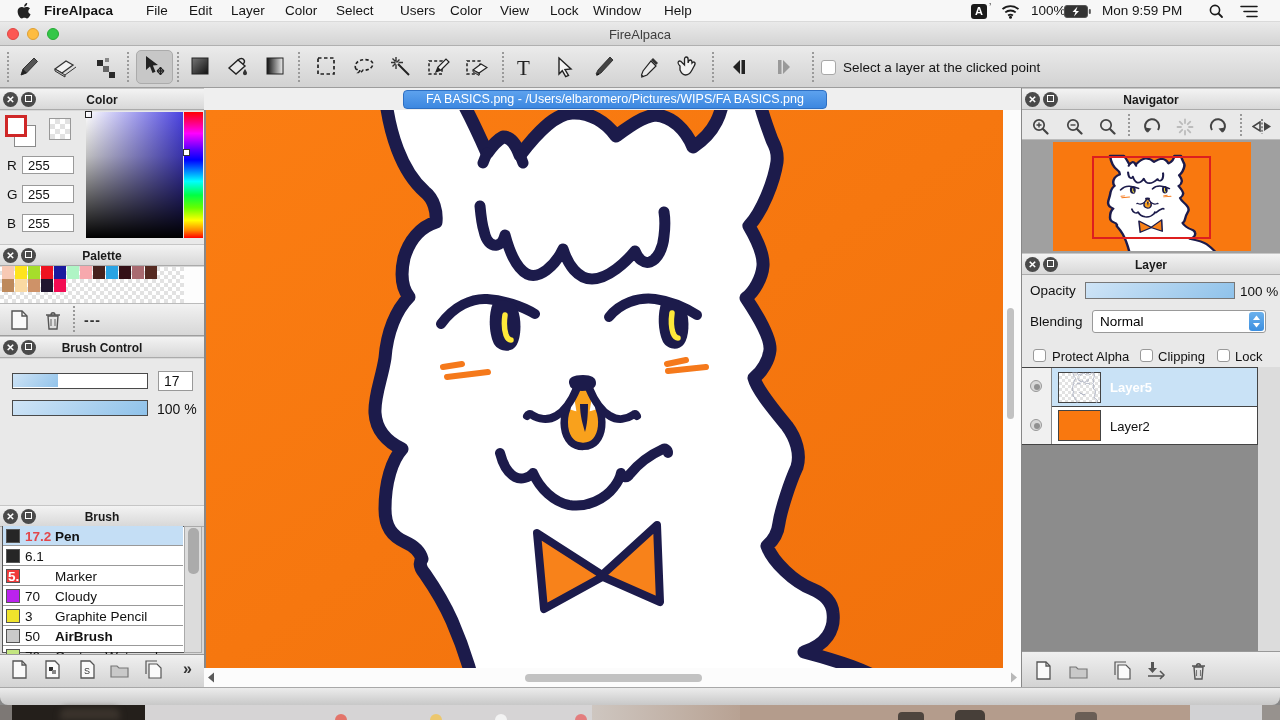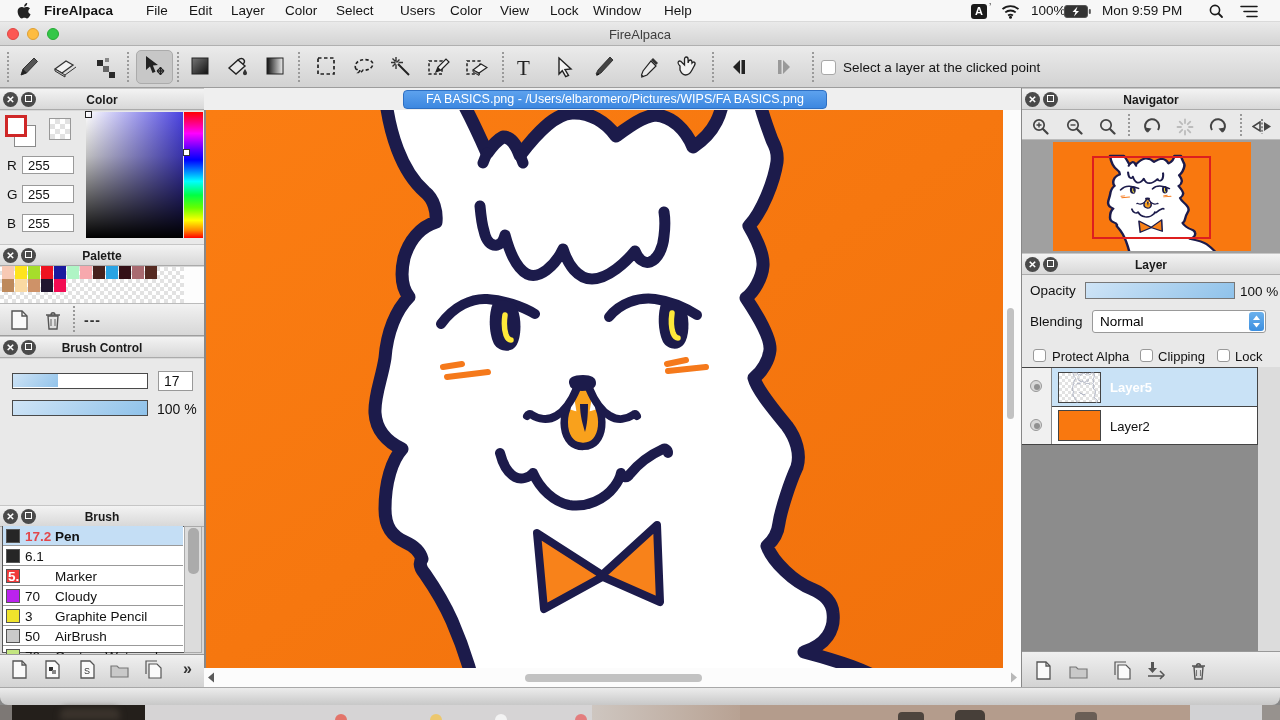--- a/index.html
+++ b/index.html
@@ -308,21 +308,21 @@
 <div class="abs" style="left:6px;top:589px;width:14px;height:14px;background:#bb22ee;border:1px solid #555"></div>
 <div class="abs" style="left:25px;top:589px;font-size:13.5px;font-weight:normal;color:#111">70</div>
 <div class="abs" style="left:55px;top:589px;font-size:13.5px;font-weight:normal;color:#111">Cloudy</div>
 <div class="abs" style="left:3px;top:606px;width:180px;height:20px;border-bottom:1px solid #999"></div>
 <div class="abs" style="left:6px;top:609px;width:14px;height:14px;background:#efe32c;border:1px solid #555"></div>
 <div class="abs" style="left:25px;top:609px;font-size:13.5px;font-weight:normal;color:#111">3</div>
 <div class="abs" style="left:55px;top:609px;font-size:13.5px;font-weight:normal;color:#111">Graphite Pencil</div>
 <div class="abs" style="left:3px;top:626px;width:180px;height:20px;border-bottom:1px solid #999"></div>
 <div class="abs" style="left:6px;top:629px;width:14px;height:14px;background:#c9c9c9;border:1px solid #555"></div>
 <div class="abs" style="left:25px;top:629px;font-size:13.5px;font-weight:normal;color:#111">50</div>
-<div class="abs" style="left:55px;top:629px;font-size:13.5px;font-weight:normal;color:#111">AirBrush</div>
+<div class="abs" style="left:55px;top:629px;font-size:13.5px;font-weight:bold;color:#111">AirBrush</div>
 <div class="abs" style="left:3px;top:646px;width:180px;height:20px;border-bottom:1px solid #999"></div>
 <div class="abs" style="left:6px;top:649px;width:14px;height:14px;background:#c3e580;border:1px solid #555"></div>
 <div class="abs" style="left:25px;top:649px;font-size:13.5px;font-weight:normal;color:#111">70</div>
 <div class="abs" style="left:55px;top:649px;font-size:13.5px;font-weight:normal;color:#111">Custom Watercolor</div>
 <div class="abs" style="left:0;top:654px;width:204px;height:33px;background:linear-gradient(#f0f0f0,#d3d3d3);border-top:1px solid #999"></div>
 <svg class="abs" style="left:12px;top:660px" width="15" height="19" viewBox="0 0 15 19">
       <path d="M1 1h9l4 4v13H1z" fill="#fafafa" stroke="#555" stroke-width="1.3"></path>
       <path d="M10 1v4h4" fill="none" stroke="#555" stroke-width="1.3"></path>
     </svg>
 <svg class="abs" style="left:45px;top:660px" width="15" height="19" viewBox="0 0 15 19">

